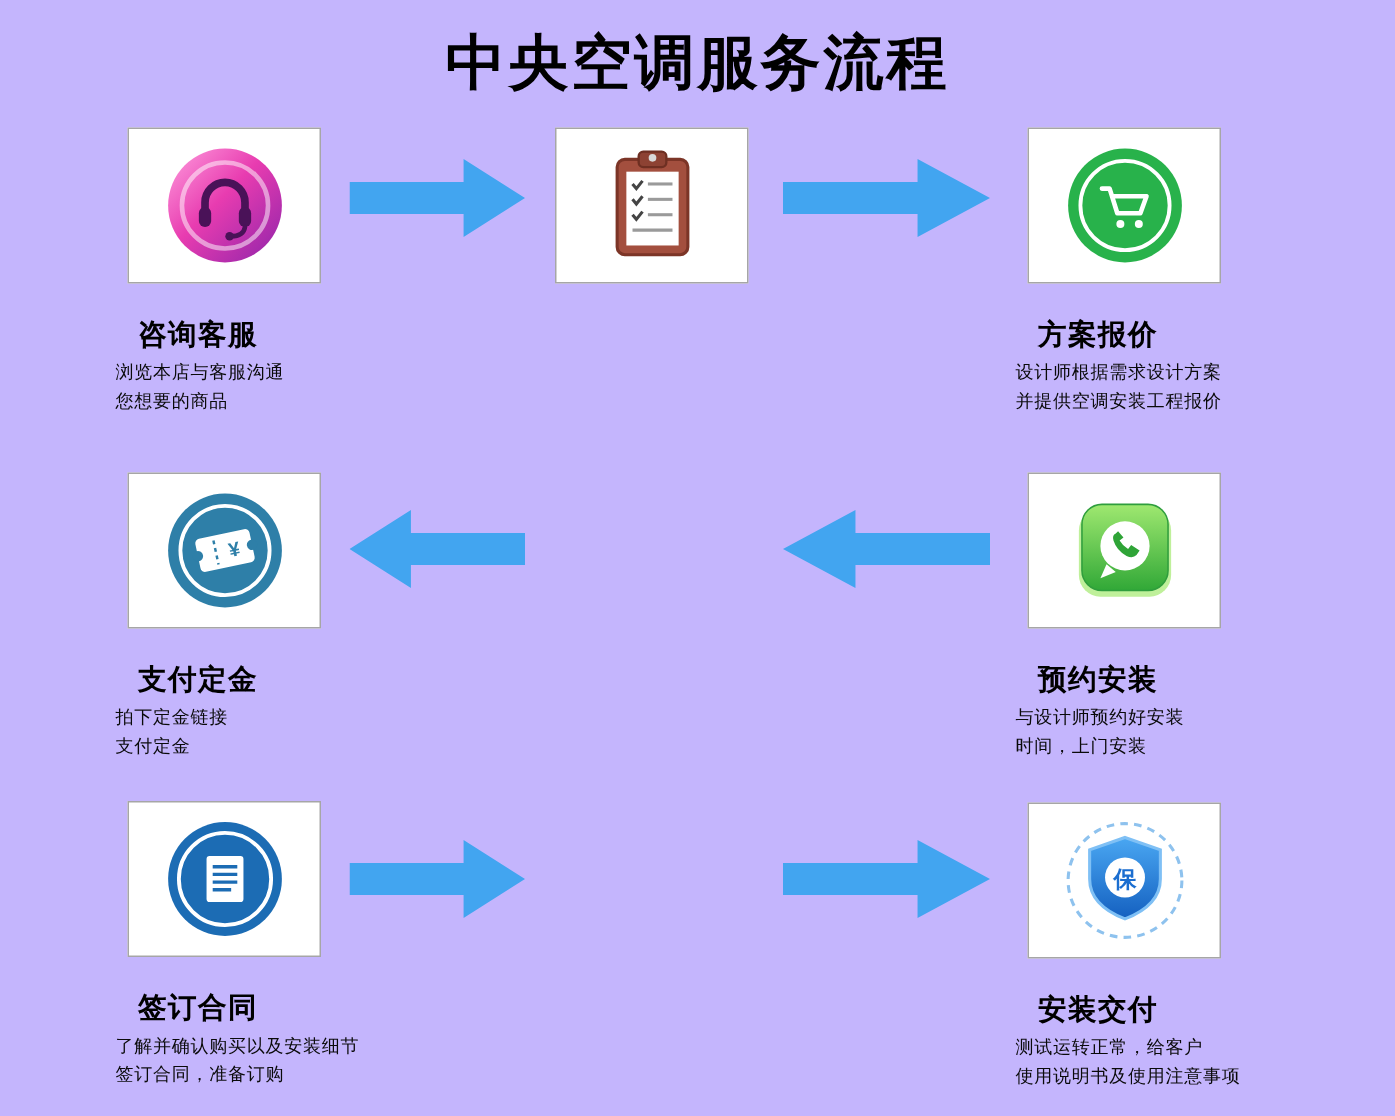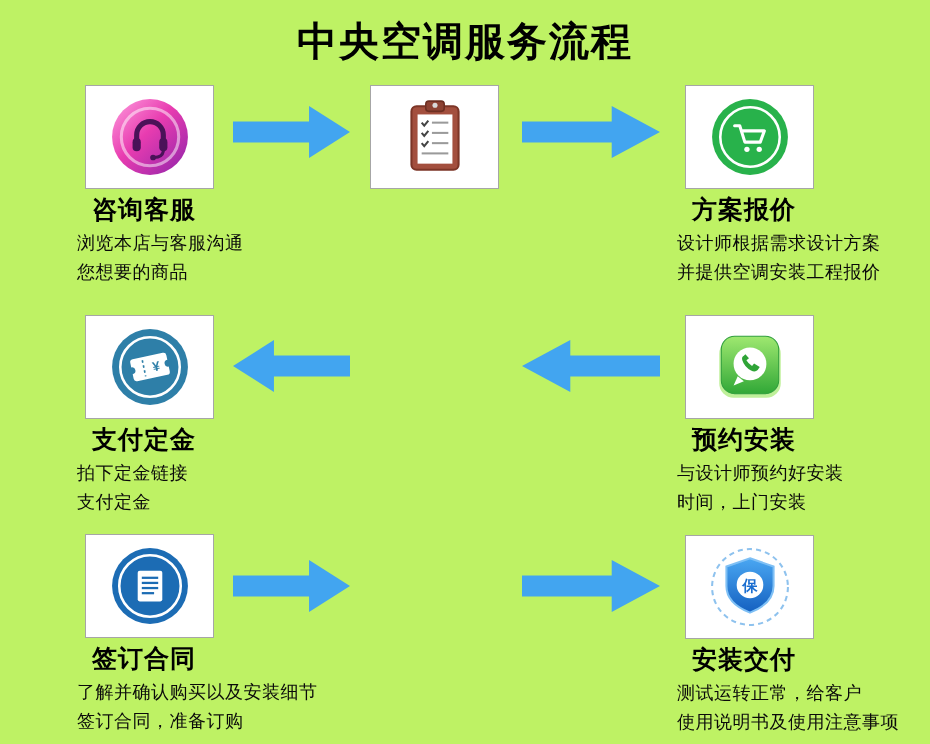--- a/index.html
+++ b/index.html
@@ -1,40 +1,40 @@
 <!DOCTYPE html>
 <html><head>
 <meta charset="utf-8">
 <style>
   html, body { margin: 0; padding: 0; background: #ffffff; }
   body { font-family: "Liberation Sans", "DejaVu Sans", sans-serif; color: #000; }
-  .canvas { position: relative; width: 930px; height: 744px; background: #bef264; overflow: hidden; }
+  .canvas { position: relative; width: 930px; height: 744px; background: #c4b5fd; overflow: hidden; }
 
   .page-title {
     position: absolute; top: 14px; left: 0; width: 100%;
     text-align: center; font-size: 40px; font-weight: bold;
     letter-spacing: 2px; margin: 0; color: #000;
   }
 
   .step { position: absolute; width: 272px; }
   .card {
     width: 129px; height: 104px; margin-left: 10px;
     border: 1px solid #a6a6a6; background: #ffffff;
     display: flex; align-items: center; justify-content: center;
     box-sizing: border-box;
   }
   .icon { width: 82px; height: 82px; display: block; }
 
   .step-title {
-    margin-top: 4px; padding-left: 17px;
-    font-size: 25px; font-weight: bold; color: #000; letter-spacing: 1px;
+    margin-top: 21px; padding-left: 17px;
+    font-size: 19px; font-weight: bold; color: #000; letter-spacing: 1px;
   }
   .step-desc {
     margin-top: 3px; padding-left: 2px;
-    font-size: 18px; line-height: 1.6; color: #0a0a0a;
+    font-size: 12px; line-height: 1.6; color: #0a0a0a;
     white-space: pre-line; letter-spacing: 0.5px;
   }
 
   .arrow { position: absolute; display: block; }
 </style>
 </head>
 <body>
 
 <div class="canvas">
 

